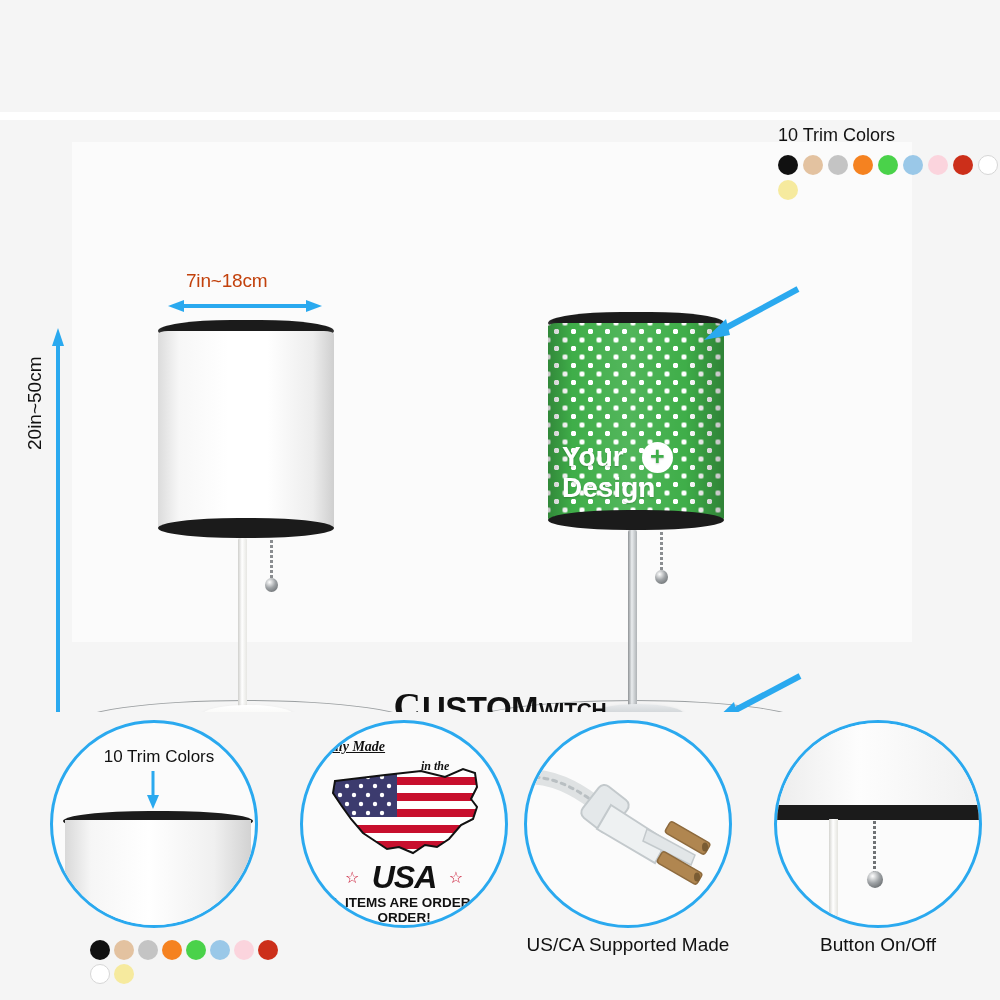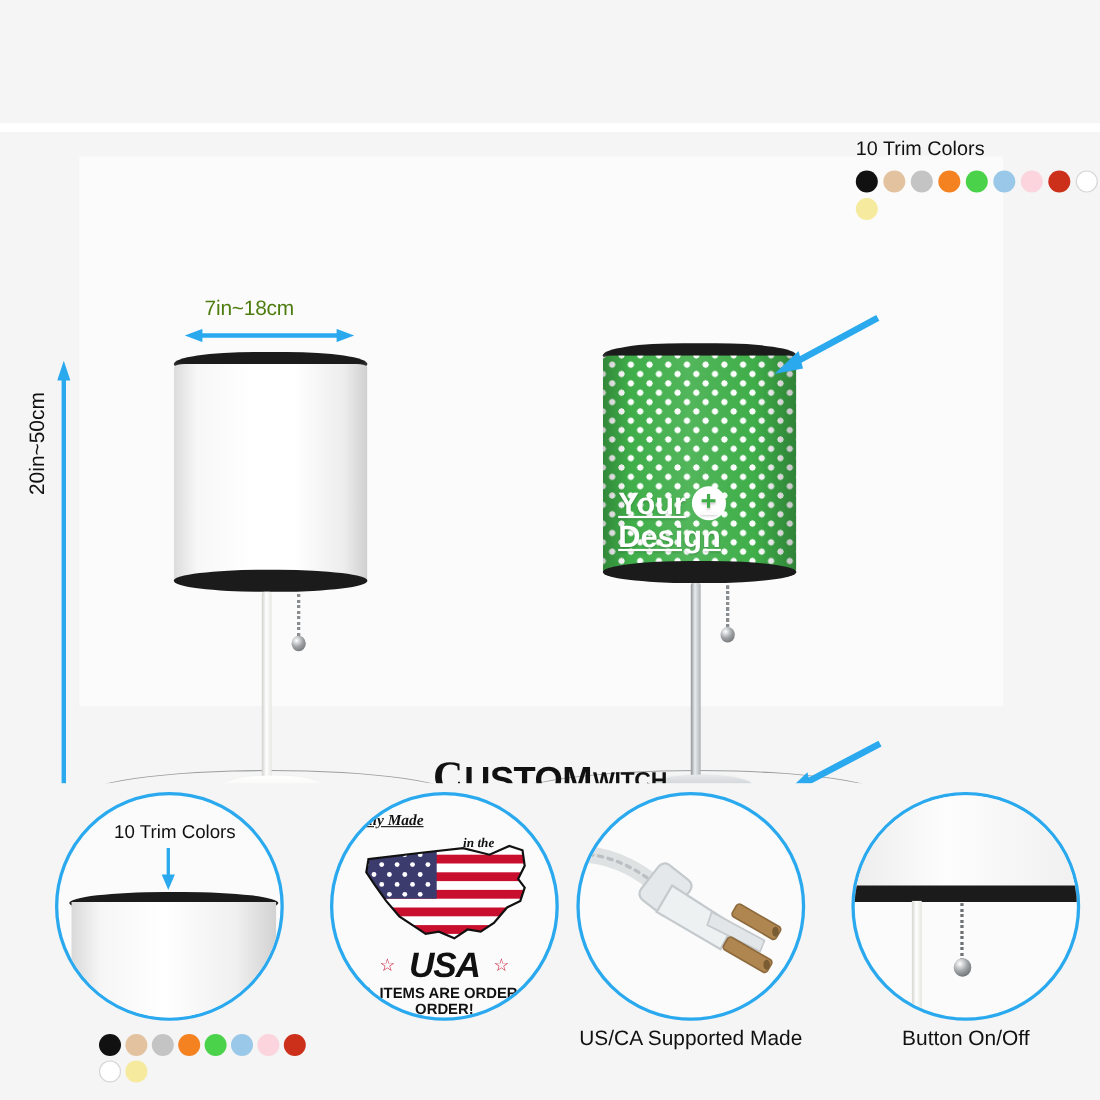--- a/index.html
+++ b/index.html
@@ -25,21 +25,21 @@
   }
   .header-gap { position:absolute; left:0; top:112px; width:1000px; height:8px; background:#ffffff; }
 
   
   .stage { position:absolute; left:0; top:120px; width:1000px; height:540px; background:#f5f5f5; }
   .stage-white-panel {
     position:absolute; left:72px; top:22px; width:840px; height:500px; background:#fbfbfb;
   }
 
   
-  .dim-h-label { position:absolute; left:186px; top:150px; font-size:19px; color:#4d7c0f; letter-spacing:-.2px;}
+  .dim-h-label { position:absolute; left:186px; top:150px; font-size:19px; color:#c2410c; letter-spacing:-.2px;}
   .dim-h-arrow { position:absolute; left:168px; top:178px; width:154px; height:12px; }
   .dim-v-label {
     position:absolute; left:24px; top:330px; font-size:19px; color:#111;
     transform: rotate(-90deg); transform-origin: left top; white-space:nowrap;
   }
   .dim-v-arrow { position:absolute; left:52px; top:208px; width:12px; height:418px; }
 
   
   .lamp { position:absolute; }
   .lamp-white { left:130px; top:200px; width:230px; height:440px; }
@@ -72,21 +72,21 @@
   .shade-green::after {
     content:""; position:absolute; inset:0;
     background: linear-gradient(90deg, rgba(0,0,0,.22) 0%, rgba(0,0,0,0) 14%, rgba(255,255,255,.10) 45%, rgba(0,0,0,0) 78%, rgba(0,0,0,.25) 100%);
     border-radius:10px/3px; pointer-events:none;
   }
   .design-text {
     position:absolute; left:14px; bottom:18px; z-index:3;
     color:#fff; font-weight:bold; font-size:28px; line-height:30px;
     text-shadow:0 1px 2px rgba(0,0,0,.22);
   }
-  .design-line { display:flex; align-items:flex-end; gap:5px;text-decoration:underline; }
+  .design-line { display:flex; align-items:flex-start; gap:18px; }
   .plus-badge {
     width:31px; height:31px; border-radius:50%; background:#ffffff;
     display:inline-flex; align-items:center; justify-content:center;
     color:#3fae49; font-size:25px; font-weight:bold; line-height:1; padding-bottom:2px;
   }
   .shade-bot-trim {
     position:absolute; left:0; top:198px; width:176px; height:20px;
     background:#1b1b1b; border-radius:50%/55%;
   }
 

